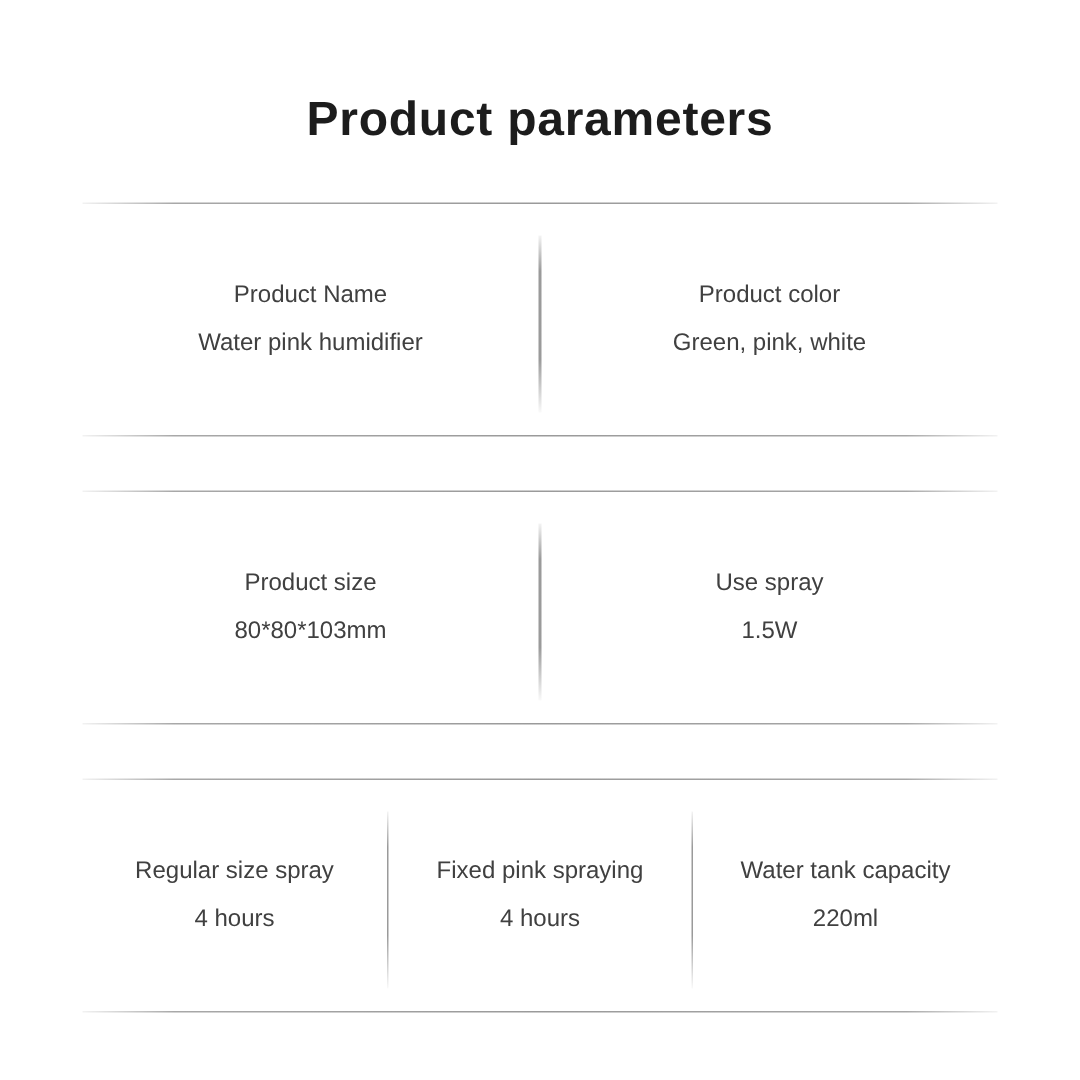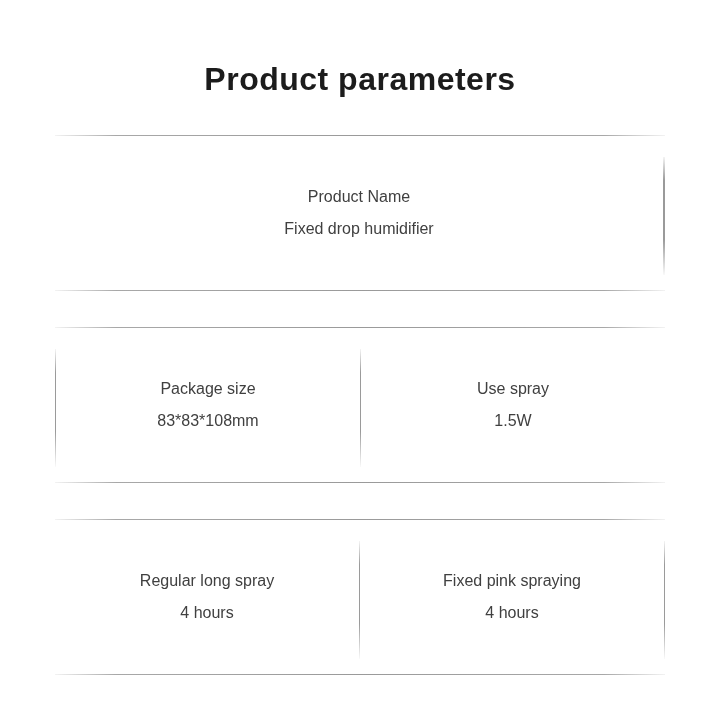--- a/index.html
+++ b/index.html
@@ -78,56 +78,64 @@
     <h1>Product parameters</h1>
   </div>
 
   <div class="spec-table">
 
     <div class="hline"></div>
 
     <div class="band">
       <div class="cell">
         <div class="label">Product Name</div>
-        <div class="value">Fixed drop humidifier</div>
+        <div class="value">Water pink humidifier</div>
       </div>
       <div class="vline"></div>
       <div class="vline"></div>
+      <div class="cell">
+        <div class="label">Product color</div>
+        <div class="value">Green, pink, white</div>
+      </div>
     </div>
 
     <div class="hline"></div>
     <div class="gap"></div>
     <div class="hline"></div>
 
     <div class="band">
+      <div class="cell">
+        <div class="label">Product size</div>
+        <div class="value">80*80*103mm</div>
+      </div>
       <div class="vline"></div>
-      <div class="cell">
-        <div class="label">Package size</div>
-        <div class="value">83*83*108mm</div>
-      </div>
       <div class="vline"></div>
       <div class="cell">
         <div class="label">Use spray</div>
         <div class="value">1.5W</div>
       </div>
     </div>
 
     <div class="hline"></div>
     <div class="gap"></div>
     <div class="hline"></div>
 
     <div class="band">
       <div class="cell">
-        <div class="label">Regular long spray</div>
+        <div class="label">Regular size spray</div>
         <div class="value">4 hours</div>
       </div>
       <div class="vline"></div>
       <div class="cell">
         <div class="label">Fixed pink spraying</div>
         <div class="value">4 hours</div>
       </div>
       <div class="vline"></div>
+      <div class="cell">
+        <div class="label">Water tank capacity</div>
+        <div class="value">220ml</div>
+      </div>
     </div>
 
     <div class="hline"></div>
 
   </div>
 </div>
 
 </body></html>

